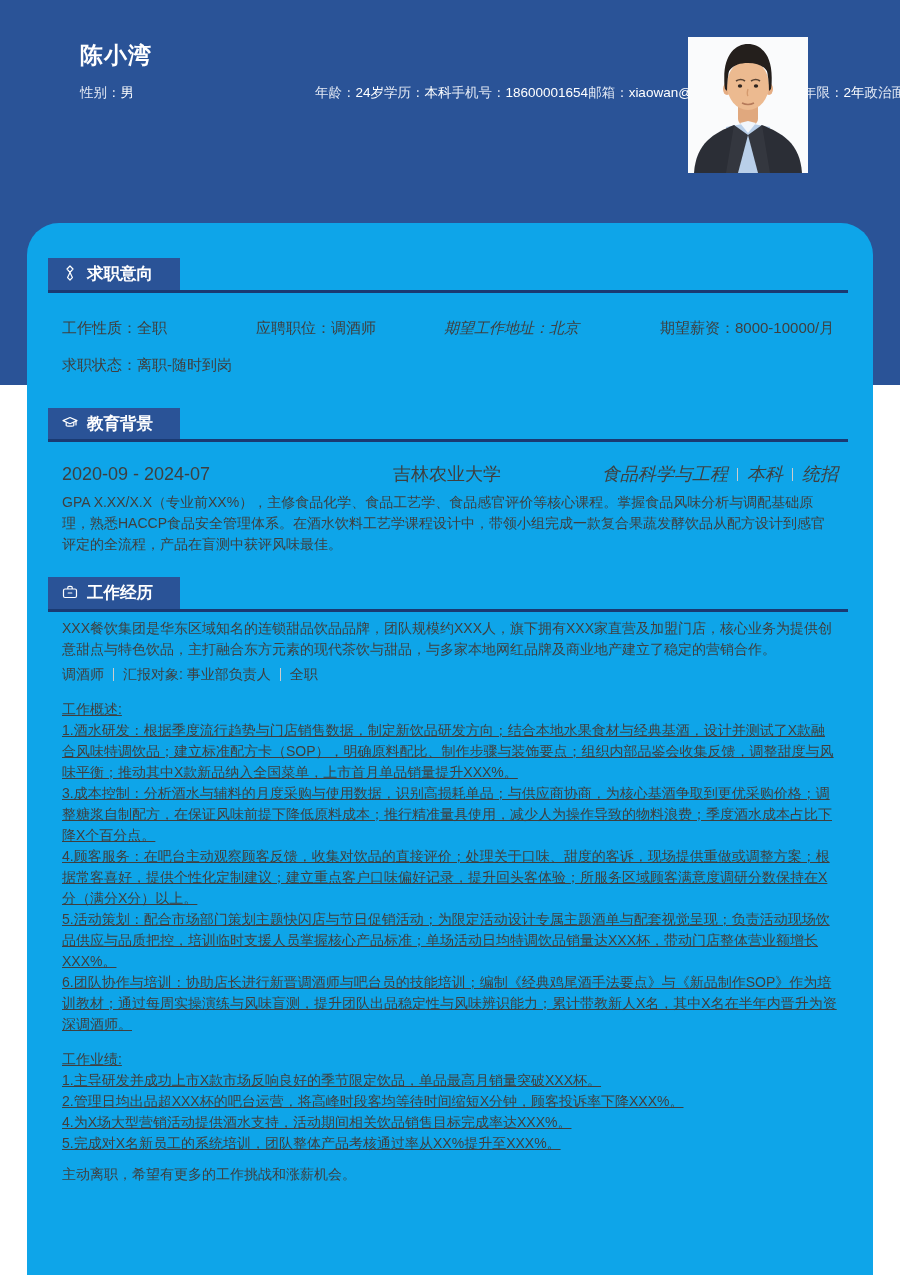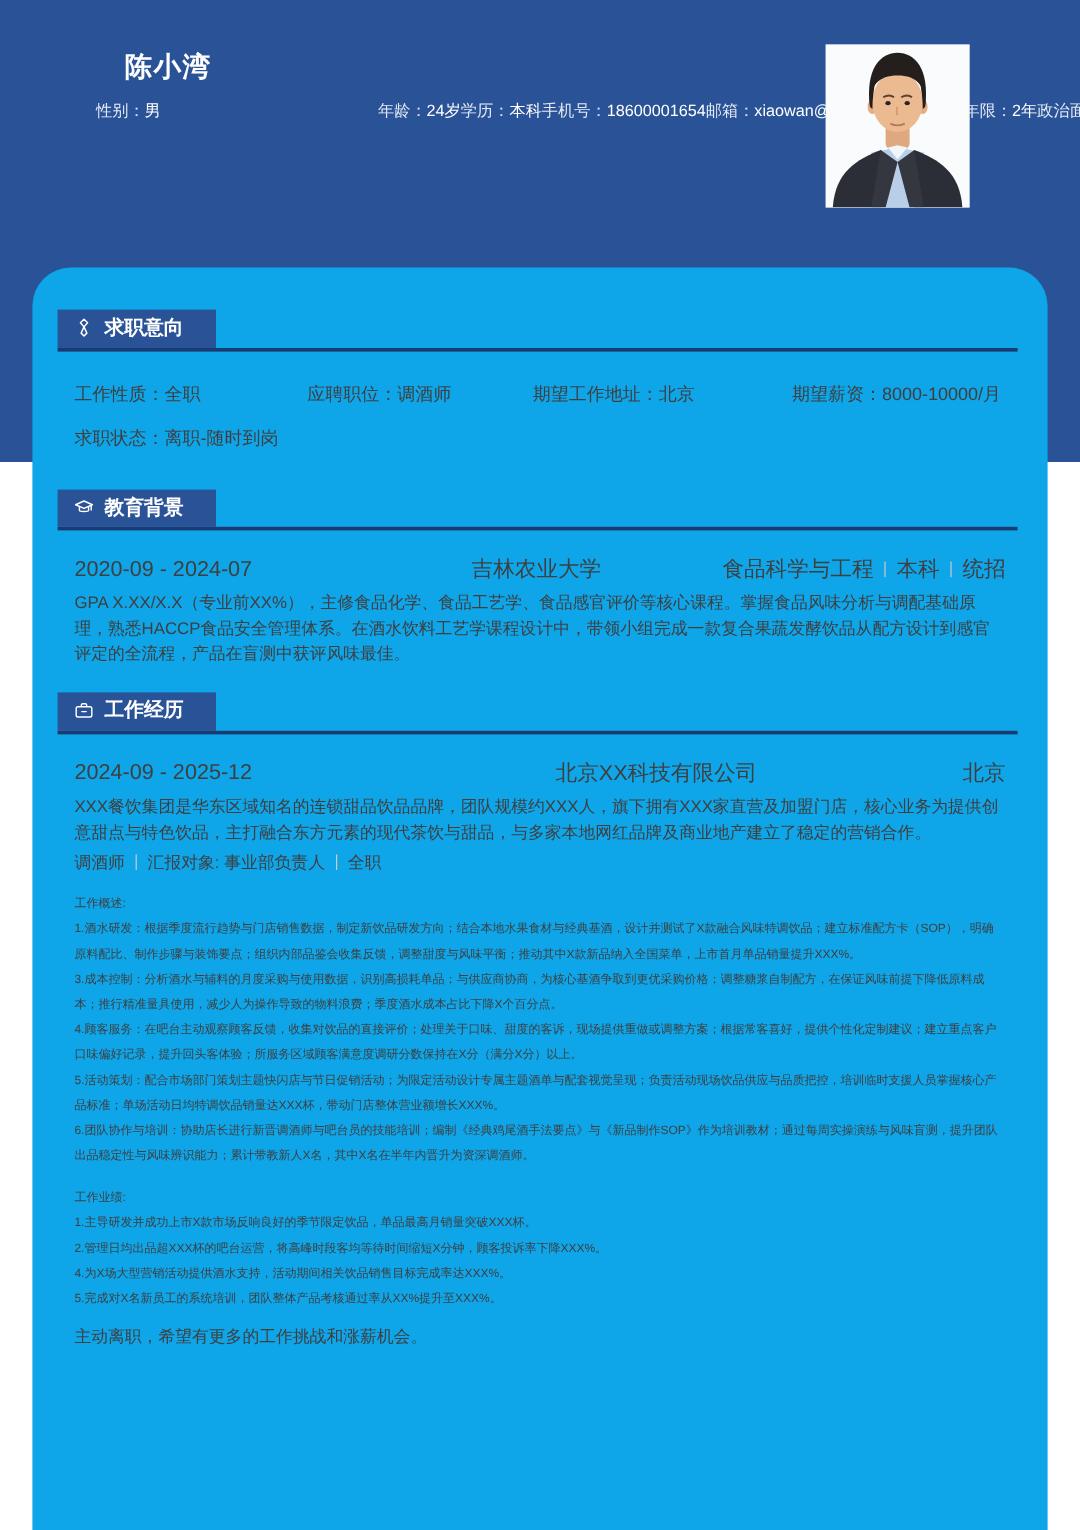--- a/index.html
+++ b/index.html
@@ -17,21 +17,21 @@
     color:var(--text);
     overflow:hidden;
   }
   
   .blue-band{
     position:absolute;top:0;left:0;width:900px;height:385px;
     background:var(--blue);
   }
   .hd-name{
     position:absolute;left:80px;top:40px;
-    font-size:23px;font-weight:bold;color:#ffffff;letter-spacing:1px;margin-left:24px;
+    font-size:23px;font-weight:bold;color:#ffffff;letter-spacing:1px;
   }
   .hd-info{
     position:absolute;left:80px;top:84px;width:560px;
     display:grid;grid-template-columns:235px 1fr;grid-auto-rows:26px;
     grid-auto-flow:column;
   }
   .hd-field{font-size:13.5px;color:#eef2f8;white-space:nowrap;line-height:18px;}
   .hd-field .lbl{color:#e3e9f4;}
   .hd-field .val{color:#ffffff;}
   .photo{
@@ -58,30 +58,30 @@
     padding:7px 27px 8px 14px;vertical-align:bottom;
   }
   .sec-icon{display:inline-flex;width:16px;height:16px;}
   .sec-icon svg{width:16px;height:16px;}
   
   .kv-row{display:flex;margin:26px 35px 0;font-size:15px;color:var(--text);}
   .kv-row.second{margin-top:18px;}
   .kv{white-space:nowrap;}
   .kv.w1{width:194px;}
   .kv.w2{width:188px;}
-  .kv.w3{width:216px;}
+  .kv.w3{width:216px;font-style:italic;}
   
   .meta-row{display:flex;align-items:center;margin:20px 35px 0;font-size:18px;color:var(--text);}
   .meta-left{flex:0 0 230px;}
   .meta-center{flex:1;text-align:center;}
-  .meta-right{flex:0 0 auto;display:flex;align-items:center;}
+  .meta-right{flex:0 0 auto;display:flex;align-items:center;font-style:italic;}
   .vdiv{display:inline-block;width:1px;height:13px;background:var(--divider);margin:0 9px;}
   .para{margin:6px 35px 0;font-size:14px;line-height:21px;color:var(--text);}
   .role-row{margin:4px 35px 0;font-size:14px;line-height:21px;color:var(--text);display:flex;align-items:center;}
-  .block{margin:14px 35px 0;font-size:10px;line-height:21px;color:var(--text);}
+  .block{margin:14px 35px 0;font-size:14px;line-height:21px;color:var(--text);text-decoration:underline;}
   .leave-line{margin:10px 35px 0;font-size:14px;line-height:21px;color:var(--text);}
 </style>
 </head>
 <body>
 
 <div class="blue-band">
   <div class="hd-name">陈小湾</div>
 
   <div class="hd-info">
     <div class="hd-field">
@@ -207,25 +207,20 @@
         <svg viewBox="0 0 16 16" xmlns="http://www.w3.org/2000/svg">
           <rect x="1.5" y="5" width="13" height="8.5" rx="1.5" fill="none" stroke="#ffffff" stroke-width="1.2"></rect>
           <path d="M5.8,5 L5.8,3.6 C5.8,2.9 6.4,2.4 7,2.4 L9,2.4 C9.6,2.4 10.2,2.9 10.2,3.6 L10.2,5" fill="none" stroke="#ffffff" stroke-width="1.2"></path>
           <path d="M6.2,9 L9.8,9" stroke="#ffffff" stroke-width="1.2" stroke-linecap="round"></path>
         </svg>
       </span>
       <span>工作经历</span>
     </div>
   </div>
 
-  <div class="meta-row">
-    <div class="meta-left">2024-09 - 2025-12</div>
-    <div class="meta-center">北京XX科技有限公司</div>
-    <div class="meta-right">北京</div>
-  </div>
 
   <div class="para">XXX餐饮集团是华东区域知名的连锁甜品饮品品牌，团队规模约XXX人，旗下拥有XXX家直营及加盟门店，核心业务为提供创意甜点与特色饮品，主打融合东方元素的现代茶饮与甜品，与多家本地网红品牌及商业地产建立了稳定的营销合作。</div>
 
   <div class="role-row">
     <span>调酒师</span>
     <span class="vdiv"></span>
     <span>汇报对象: 事业部负责人</span>
     <span class="vdiv"></span>
     <span>全职</span>
   </div>

